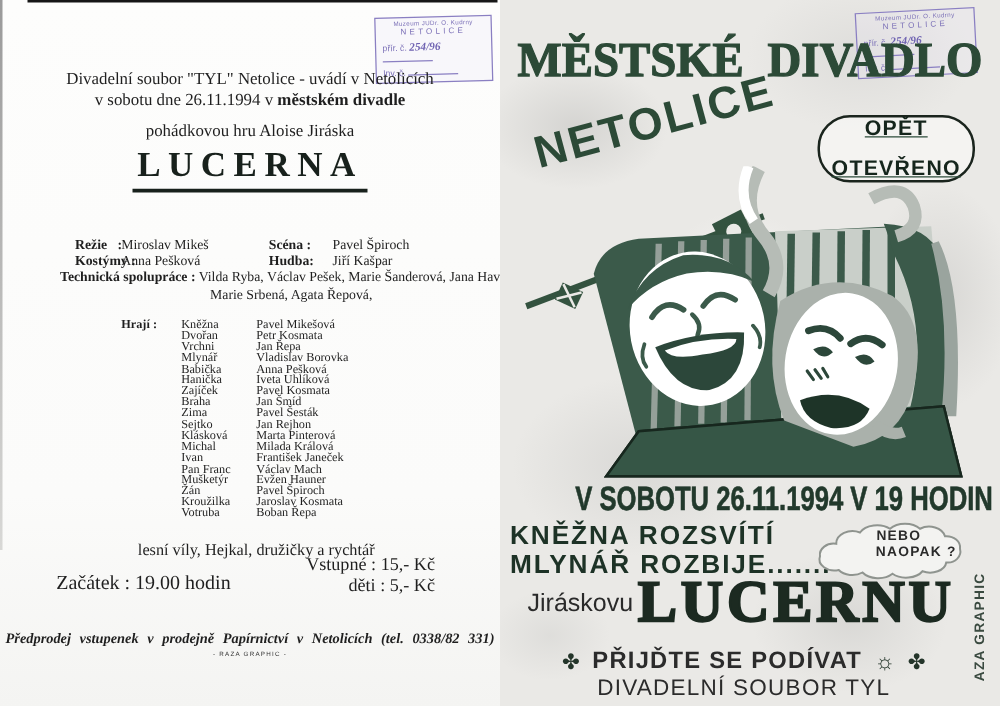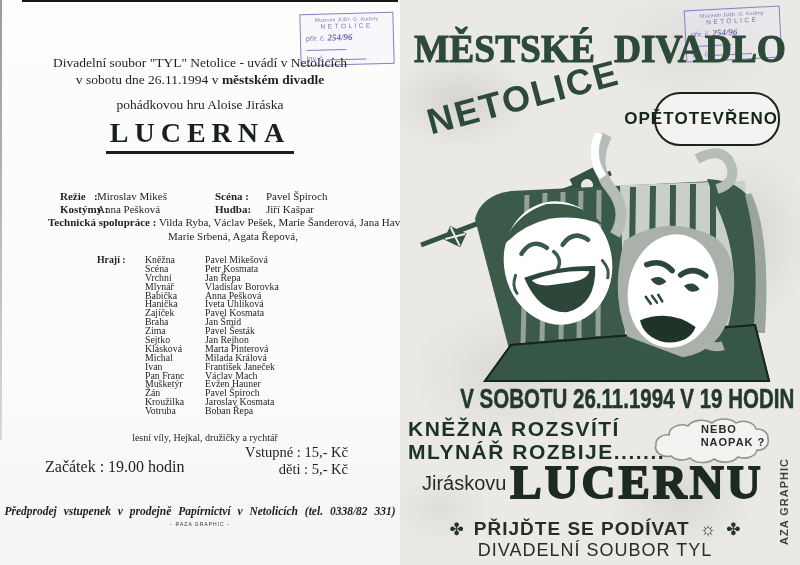--- a/index.html
+++ b/index.html
@@ -40,21 +40,21 @@
   .cr-tech{white-space:nowrap;}
   .cr-tech b{font-weight:bold;}
   .cr-tech2{text-align:center;padding-left:40px;}
 
   .lp-cast{position:absolute;left:97px;top:256px;width:260px;font-size:9.8px;line-height:8.9px;}
   .cast-head{position:absolute;left:0;top:0;font-weight:bold;}
   .cast-list{position:absolute;left:48px;top:0;width:212px;}
   .cast-row{position:relative;height:8.9px;white-space:nowrap;}
   .cast-role{position:absolute;left:0;}
   .cast-actor{position:absolute;left:60px;}
-  .lp-extras{position:absolute;left:40px;top:432px;width:330px;text-align:center;font-size:10px;}
+  .lp-extras{position:absolute;left:40px;top:432px;width:330px;text-align:center;font-size:13px;}
 
   .lp-prices{position:absolute;right:52px;top:444px;text-align:right;font-size:14.5px;line-height:16.5px;}
   .lp-start{position:absolute;left:45px;top:458px;font-size:16px;}
   .lp-presale{position:absolute;left:0;top:505px;width:400px;text-align:center;
     font-weight:bold;font-size:11.5px;word-spacing:4px;font-style:italic;}
   .lp-print{position:absolute;left:0;top:521px;width:400px;text-align:center;
     font-size:5px;letter-spacing:1px;color:#333;font-family:"Liberation Sans",sans-serif;}
 
   
   .page-right{position:absolute;left:400px;top:0;width:400px;height:565px;color:#2d4c3b;
@@ -68,22 +68,22 @@
       radial-gradient(ellipse 90px 70px at 48% 38%, rgba(244,244,242,.85), transparent 65%),
       radial-gradient(ellipse 80px 60px at 10% 90%, rgba(200,200,198,.35), transparent 60%);}
   .rp-stamp{left:285px;top:8px;width:84px;transform:rotate(-3deg);}
   .rp-title{position:absolute;left:0;top:26px;width:400px;text-align:center;
     font-size:39px;font-weight:bold;color:#2c4a37;letter-spacing:0px;word-spacing:10px;
     -webkit-text-stroke:1px #2c4a37;white-space:nowrap;transform:scaleX(.96);}
   .rp-city{position:absolute;left:28px;top:102px;font-family:"Liberation Sans",sans-serif;
     font-weight:bold;font-size:36px;letter-spacing:2px;color:#2c4a37;transform:rotate(-15deg);
     transform-origin:left center;white-space:nowrap;}
   .rp-badge{position:absolute;left:254px;top:92px;width:122px;height:50px;border:2.5px solid #1a241d;
-    border-radius:26px;background:rgba(250,250,248,.6);display:flex;flex-direction:row;
-    align-items:center;justify-content:flex-end;line-height:1.05;}
+    border-radius:26px;background:rgba(250,250,248,.6);display:flex;flex-direction:column;
+    align-items:center;justify-content:space-between;line-height:1.05;text-decoration:underline;}
   .rp-badge span{font-family:"Liberation Sans",sans-serif;font-weight:bold;font-size:17px;
     letter-spacing:1px;color:#15251c;}
   .rp-art{position:absolute;left:15px;top:133px;width:375px;height:252px;}
 
   .rp-showtime{position:absolute;left:0;top:384px;width:400px;text-align:center;white-space:nowrap;}
   .rp-showtime span{display:inline-block;font-family:"Liberation Sans",sans-serif;font-weight:bold;
     font-size:27px;color:#22392c;transform:scaleX(.76);transform-origin:center;letter-spacing:0px;
     -webkit-text-stroke:.5px #22392c;}
   .rp-teaser1,.rp-teaser2{position:absolute;left:8px;font-family:"Liberation Sans",sans-serif;
     font-weight:bold;font-size:21px;letter-spacing:1.5px;color:#1d3226;white-space:nowrap;}
@@ -168,21 +168,21 @@
     </div>
 
     <div class="lp-cast">
       <span class="cast-head">Hrají :</span>
       <div class="cast-list">
           <div class="cast-row">
             <span class="cast-role">Kněžna</span>
             <span class="cast-actor">Pavel Mikešová</span>
           </div>
           <div class="cast-row">
-            <span class="cast-role">Scéna</span>
+            <span class="cast-role">Dvořan</span>
             <span class="cast-actor">Petr Kosmata</span>
           </div>
           <div class="cast-row">
             <span class="cast-role">Vrchni</span>
             <span class="cast-actor">Jan Řepa</span>
           </div>
           <div class="cast-row">
             <span class="cast-role">Mlynář</span>
             <span class="cast-actor">Vladislav Borovka</span>
           </div>

